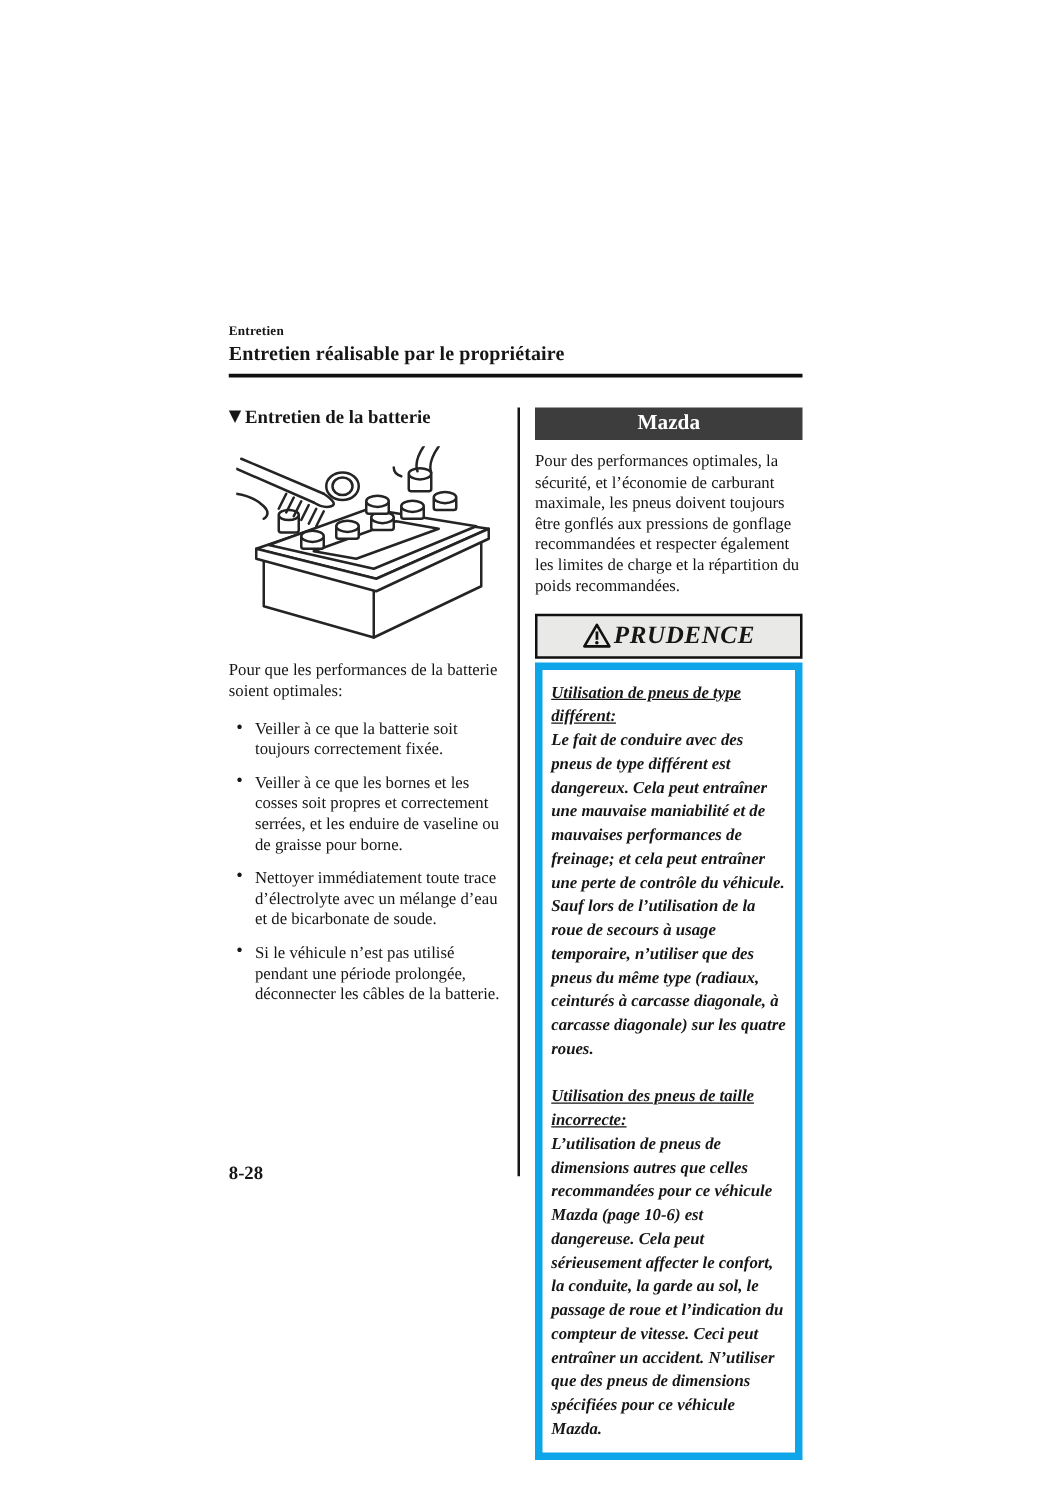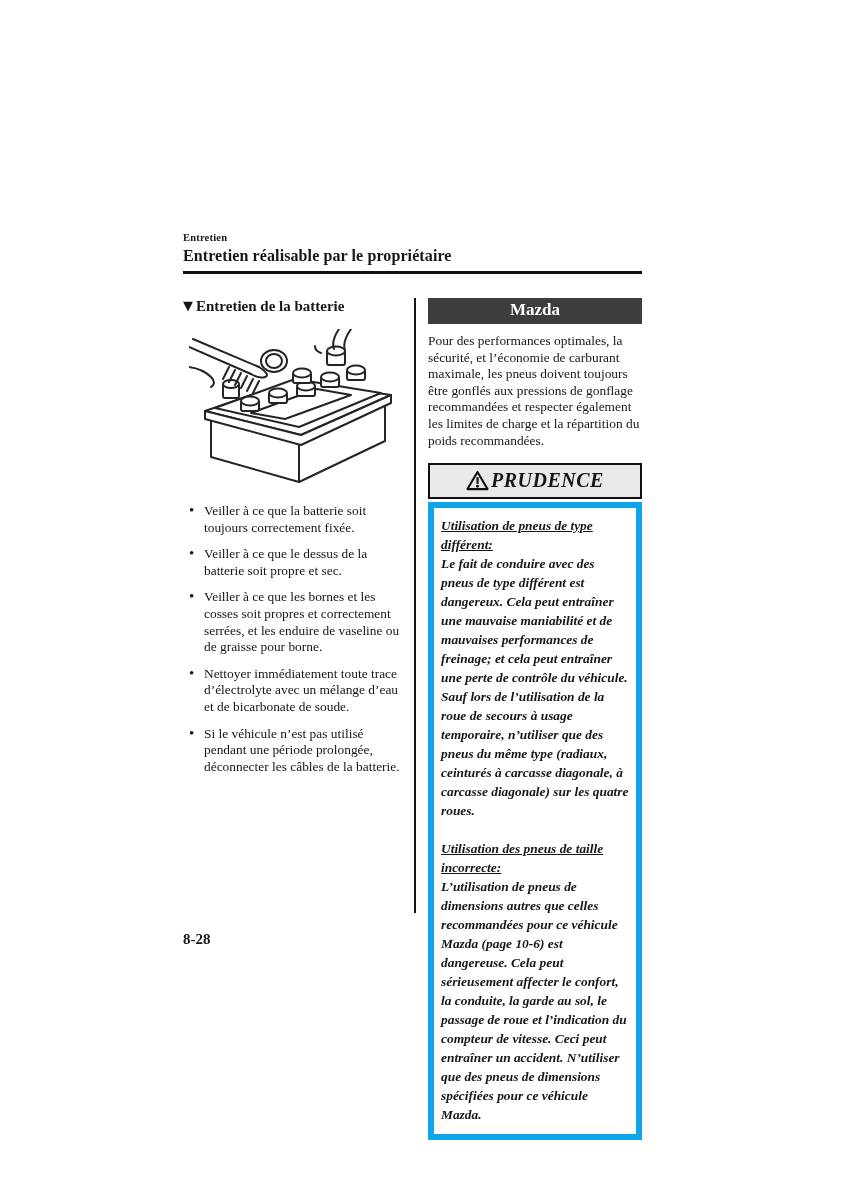--- a/index.html
+++ b/index.html
@@ -6,21 +6,21 @@
   body {
     width: 848px; height: 1200px;
     background: #ffffff;
     position: relative;
     font-family: "Liberation Serif", "DejaVu Serif", serif;
     color: #161616;
     -webkit-font-smoothing: antialiased;
   }
   .content {
     position: absolute;
-    left: 183px; top: 232px;
+    left: 183px; top: 260px;
     width: 459px;
   }
   
   .kicker {
     font-size: 10.5px;
     font-weight: bold;
     letter-spacing: 0.2px;
   }
   .doc-title {
     font-size: 16px;
@@ -222,24 +222,24 @@
             <line x1="52" y1="44" x2="46" y2="56"></line>
             <line x1="58" y1="47" x2="52" y2="59"></line>
             <line x1="64" y1="50" x2="58" y2="62"></line>
             <line x1="70" y1="52" x2="64" y2="64"></line>
           </g>
 
           <path d="M0,38 q14,2 22,10 q6,6 0,10" fill="none"></path>
         </g>
       </svg>
 
+      <p class="body-text left-intro">Pour que les performances de la batterie soient optimales:</p>
 
       <ul class="bullet-list">
           <li>Veiller à ce que la batterie soit toujours correctement fixée.</li>
-          <li>Veiller à ce que le dessus de la batterie soit propre et sec.</li>
           <li>Veiller à ce que les bornes et les cosses soit propres et correctement serrées, et les enduire de vaseline ou de graisse pour borne.</li>
           <li>Nettoyer immédiatement toute trace d’électrolyte avec un mélange d’eau et de bicarbonate de soude.</li>
           <li>Si le véhicule n’est pas utilisé pendant une période prolongée, déconnecter les câbles de la batterie.</li>
         </ul>
     </div>
 
     <div class="divider"></div>
 
     <div class="col-right">
       <div class="pneus-bar">Mazda</div>

